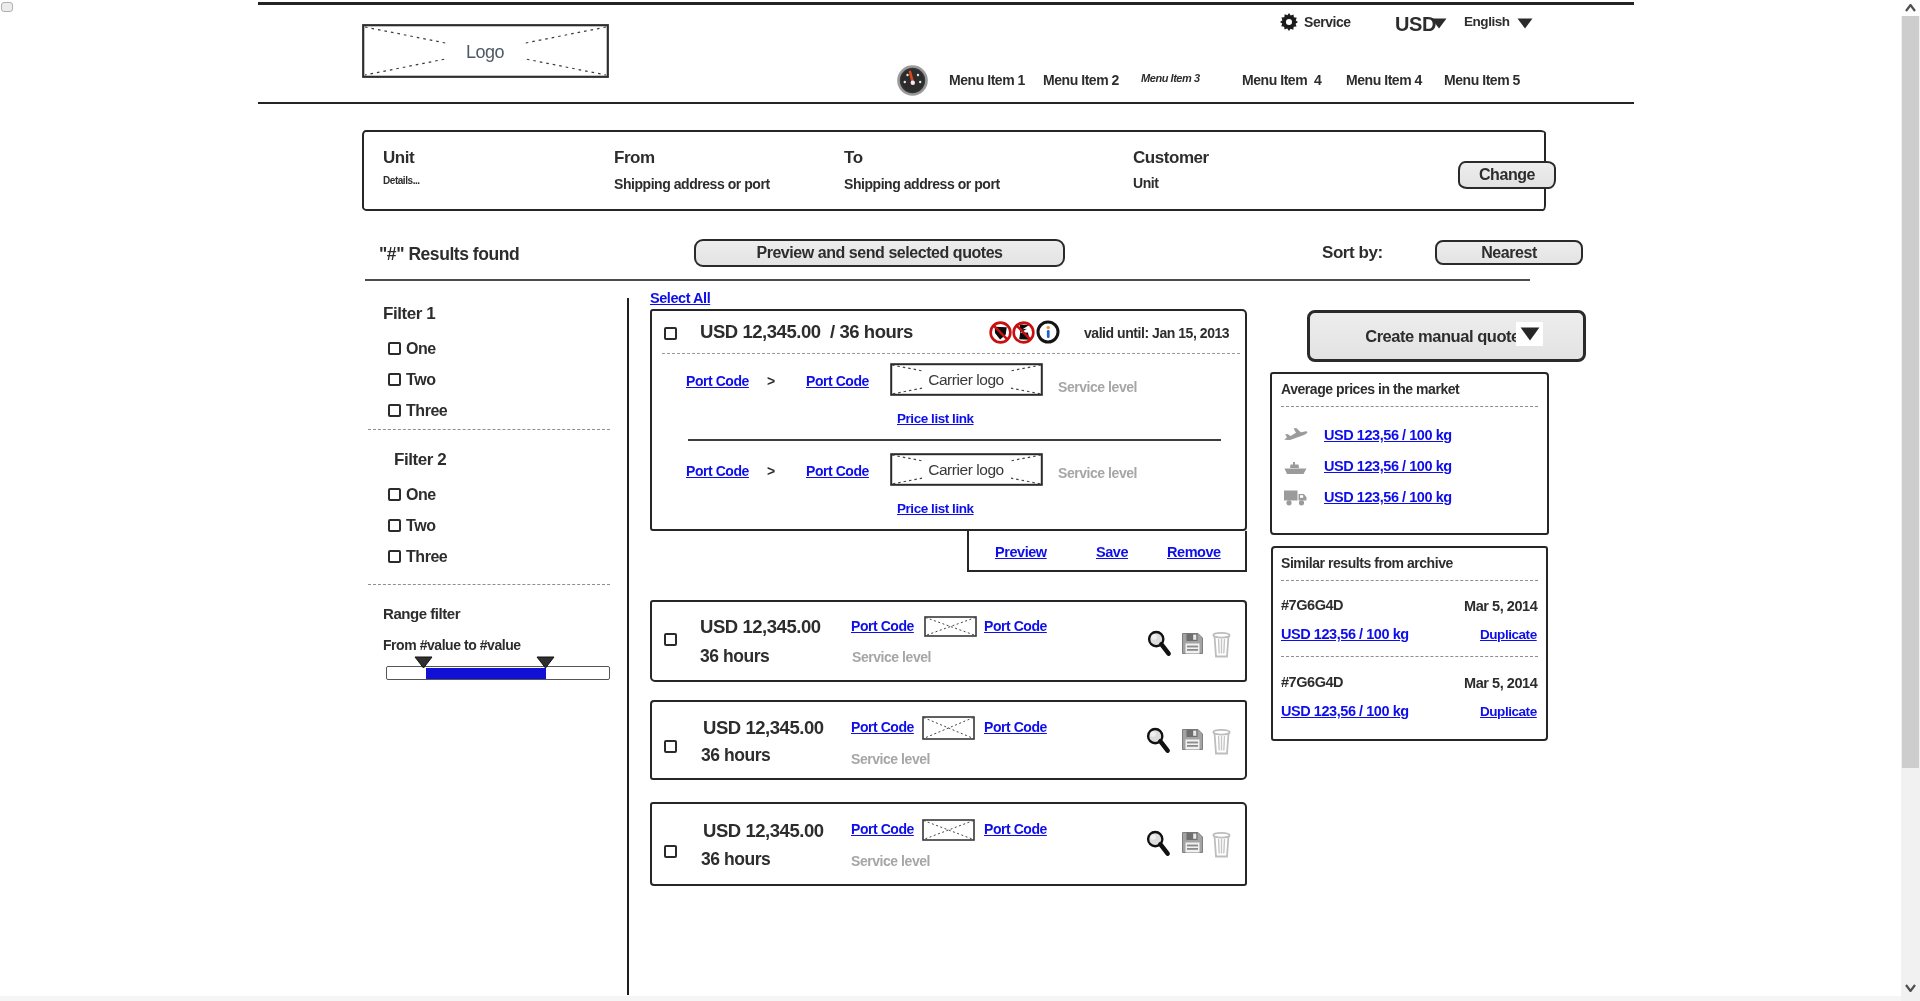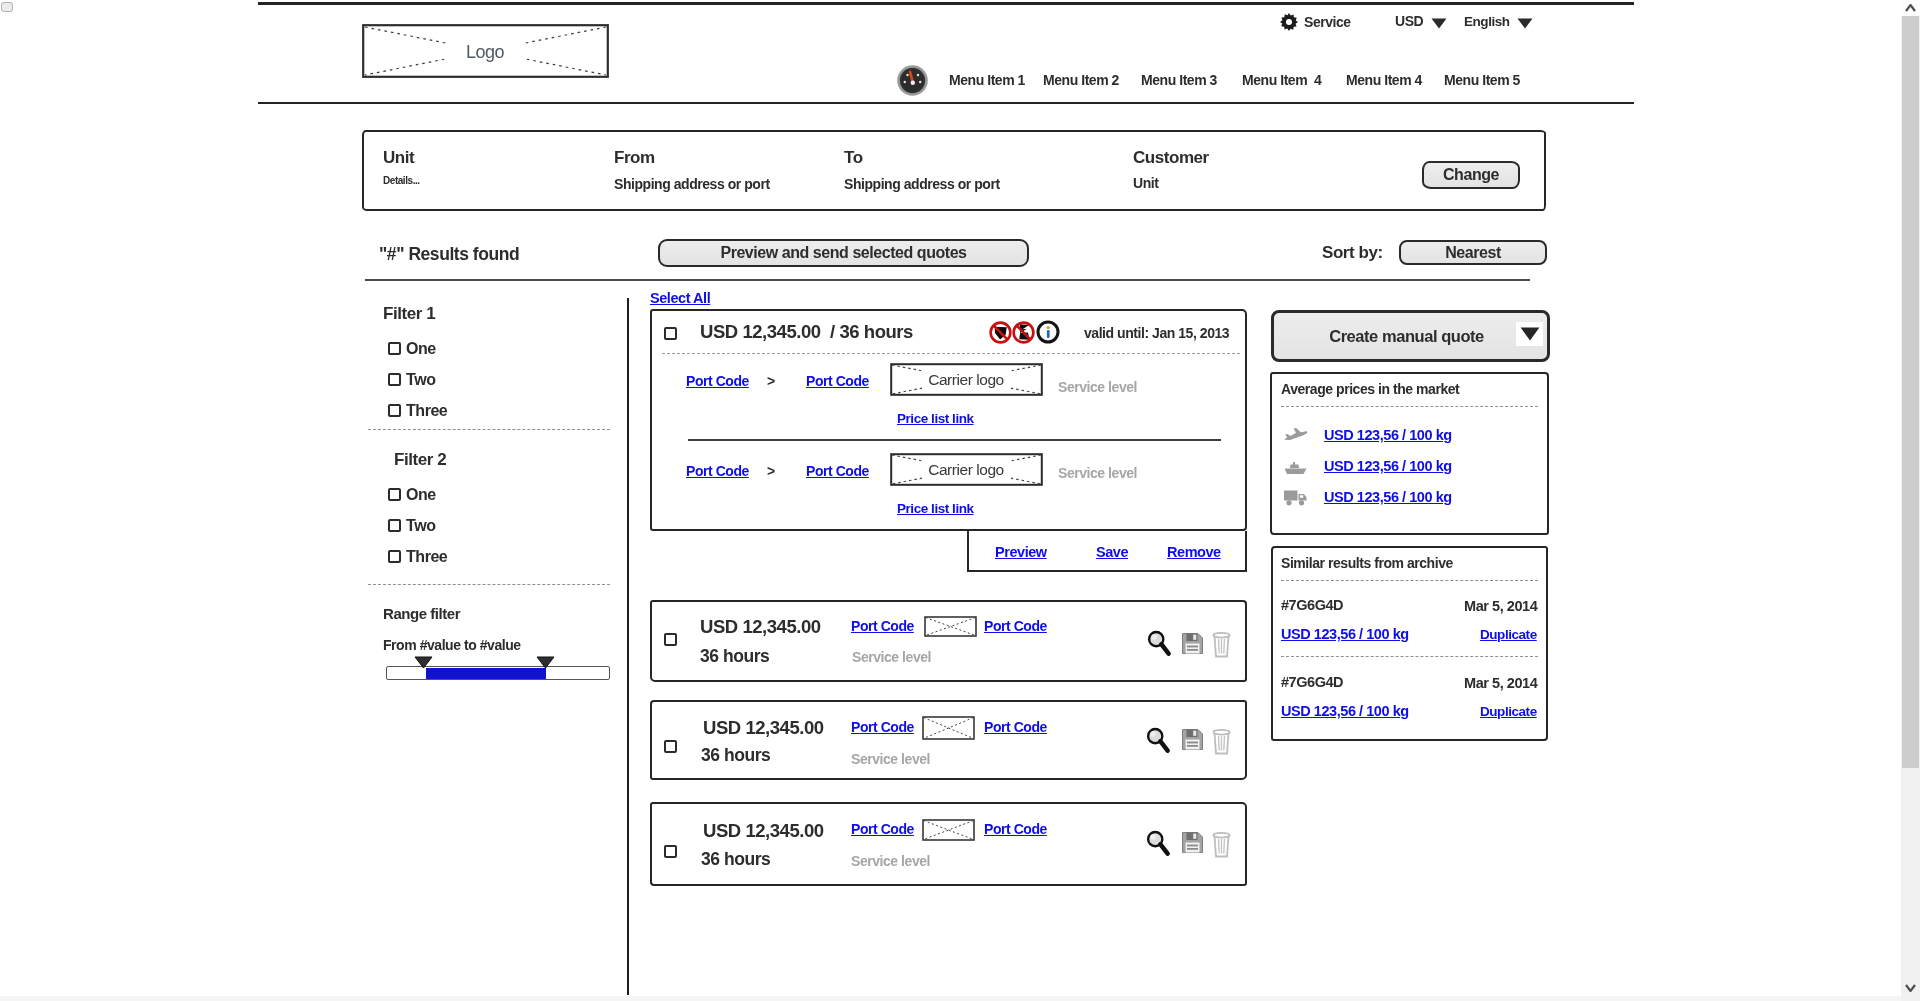--- a/index.html
+++ b/index.html
@@ -8,21 +8,21 @@
 .abs { position:absolute; }
 .b { font-weight:700; }
 a, .lnk { color:#0e0eea; text-decoration:underline; font-weight:700; }
 .grey { color:#a6a6a6; }
 .hline { position:absolute; background:#242424; }
 .dash { position:absolute; border-top:1.7px dashed #8f8f8f; }
 .thin { position:absolute; border-top:2px solid #4c4c4c; }
 .box { position:absolute; border:2px solid #262626; background:#fff; }
 .btn { position:absolute; border:2.6px solid #2a2a2a; background:linear-gradient(#ededed,#e3e3e3);
        display:flex; align-items:center; justify-content:center; font-weight:700;
-       border-radius:7px 9px 7px 9px / 9px 7px 9px 7px; }
+       border-radius:7px 9px 7px 9px / 9px 7px 9px 7px;margin-left:36px; }
 .cb { position:absolute; width:13px; height:13px; border:2px solid #2b2b2b; border-radius:2px; background:#fff; }
 .r3 { border-radius:4px 6px 3px 5px / 5px 3px 6px 4px; }
 </style>
 </head>
 <body>
 
 <div class="abs" style="left:1px;top:2px;width:12px;height:10px;border:1px solid #b0b0b0;background:#ececec;border-radius:3px;"></div>
 
 <div class="hline" style="left:258px;top:2px;width:1376px;height:3px;"></div>
 
@@ -32,42 +32,42 @@
   <line x1="244" y1="3" x2="3" y2="51" stroke="#3a3a3a" stroke-width="1.2" stroke-dasharray="2.6 4"></line>
   <rect x="85" y="13" width="77" height="28" fill="#fff"></rect>
   <text x="123" y="34" font-family="Liberation Sans" font-size="18" fill="#4e5a68" text-anchor="middle">Logo</text>
 </svg>
 
 <svg class="abs" style="left:1280px;top:13px;" width="18" height="18" viewBox="0 0 20 20">
   <path d="M10 0l1.9 2.7 3.1-1.1.35 3.25 3.25.35-1.1 3.1L20 10l-2.7 1.9 1.1 3.1-3.25.35-.35 3.25-3.1-1.1L10 20l-1.9-2.7-3.1 1.1-.35-3.25-3.25-.35 1.1-3.1L0 10l2.7-1.9-1.1-3.1 3.25-.35.35-3.25 3.1 1.1z" fill="#1b1b1b"></path>
   <circle cx="10" cy="10" r="3.4" fill="#fff"></circle>
 </svg>
 <div class="abs b" style="left:1304px;top:14px;font-size:14px;">Service</div>
-<div class="abs b" style="left:1395px;top:13px;font-size:14px;">USD</div>
+<div class="abs b" style="left:1395px;top:13px;font-size:20px;">USD</div>
 <svg class="abs" style="left:1431px;top:18px;" width="16" height="11" viewBox="0 0 16 11">
     <path d="M0.5 0.5h15L8 10.5z" fill="#2a2a2a"></path>
   </svg>
 <div class="abs b" style="left:1464px;top:14px;font-size:13.5px;">English</div>
 <svg class="abs" style="left:1517px;top:18px;" width="16" height="11" viewBox="0 0 16 11">
     <path d="M0.5 0.5h15L8 10.5z" fill="#2a2a2a"></path>
   </svg>
 
 <svg class="abs" style="left:897px;top:65px;" width="31" height="31" viewBox="0 0 31 31">
   <circle cx="15.5" cy="15.5" r="14" fill="#363636" stroke="#9b9b9b" stroke-width="2.6"></circle>
   <circle cx="15.5" cy="15.5" r="11.2" fill="#2c2c2c"></circle>
   <circle cx="7.8" cy="17" r="1.2" fill="#e8e8e8"></circle>
   <circle cx="10.5" cy="10" r="1.2" fill="#e8e8e8"></circle>
   <circle cx="21" cy="10" r="1.2" fill="#e8e8e8"></circle>
   <circle cx="23.2" cy="17" r="1.2" fill="#e8e8e8"></circle>
   <line x1="15.8" y1="17.5" x2="13" y2="7" stroke="#d2491c" stroke-width="2.8" stroke-linecap="round"></line>
   <circle cx="15.8" cy="17.8" r="2.2" fill="#efefef"></circle>
 </svg>
 <div class="abs b" style="left:949px;top:72px;font-size:14px;">Menu Item 1</div>
 <div class="abs b" style="left:1043px;top:72px;font-size:14px;">Menu Item 2</div>
-<div class="abs b" style="left:1141px;top:72px;font-size:14px;">Menu Item 3</div>
+<div class="abs b" style="left:1141px;top:72px;font-size:11px;font-style:italic;">Menu Item 3</div>
 <div class="abs b" style="left:1242px;top:72px;font-size:14px;">Menu Item&nbsp; 4</div>
 <div class="abs b" style="left:1346px;top:72px;font-size:14px;">Menu Item 4</div>
 <div class="abs b" style="left:1444px;top:72px;font-size:14px;">Menu Item 5</div>
 <div class="hline" style="left:258px;top:102px;width:1376px;height:2px;"></div>
 
 <div class="box r3" style="left:362px;top:130px;width:1184px;height:81px;border-width:2.4px;"></div>
 <div class="abs b" style="left:383px;top:148px;font-size:17px;">Unit</div>
 <div class="abs" style="left:383px;top:175px;font-size:10px;font-weight:600;">Details...</div>
 <div class="abs b" style="left:614px;top:148px;font-size:17px;">From</div>
 <div class="abs" style="left:614px;top:176px;font-size:14px;font-weight:600;">Shipping address or port</div>

